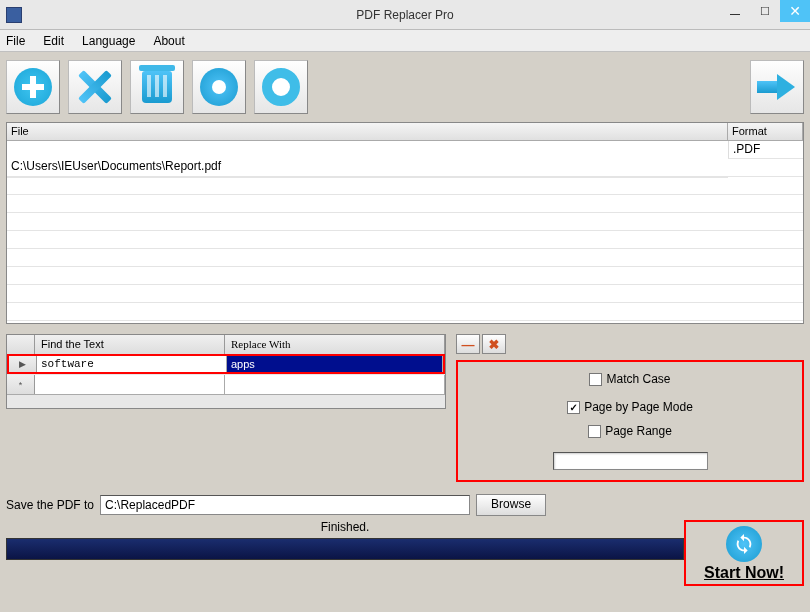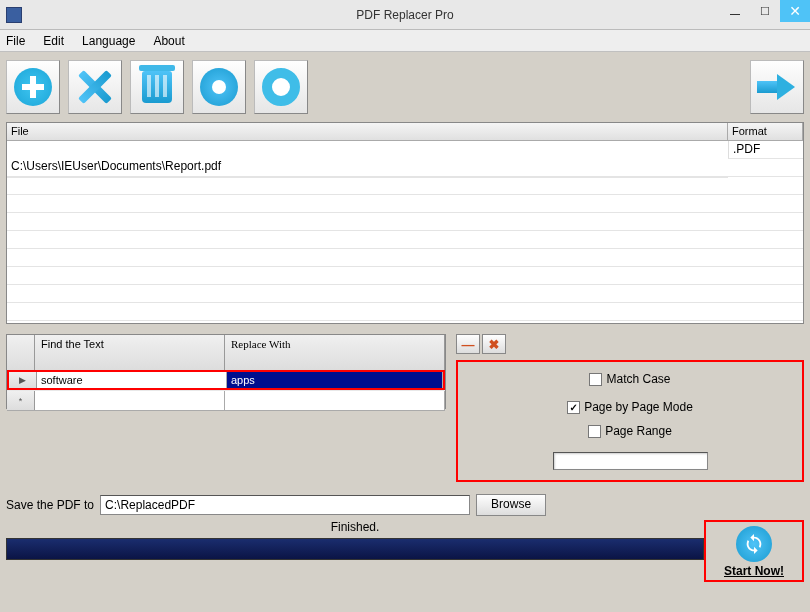--- a/index.html
+++ b/index.html
@@ -99,29 +99,29 @@
   .fl-h{border-right:1px solid #aaa;padding:2px 4px;font-size:11px;}
   .fl-h-file{flex:1;}
   .fl-h-format{width:75px;}
   .fl-row{display:flex;height:18px;}
   .fl-c-file{flex:1;padding:18px 4px;border-bottom:1px solid #e4e4e4;}
   .fl-c-format{width:75px;padding:1px 4px;border-left:1px solid #ddd;border-bottom:1px solid #e4e4e4;}
   .fl-stripe{height:18px;border-bottom:1px solid #e4e4e4;}
 
   .middle-section{display:flex;margin:10px 6px 0 6px;gap:10px;}
   .replace-grid{border:1px solid #888;background:#e8e8e8;width:440px;height:75px;}
-  .rg-header{display:flex;background:linear-gradient(#f0f0f0,#ddd);height:36px;border-bottom:1px solid #999;}
+  .rg-header{display:flex;background:linear-gradient(#f0f0f0,#ddd);height:20px;border-bottom:1px solid #999;}
   .rg-hcorner{width:28px;border-right:1px solid #999;background:linear-gradient(#f0f0f0,#ddd);}
   .rg-h{border-right:1px solid #999;padding:3px 6px;font-size:11px;}
   .rg-h-find{width:190px;}
   .rg-h-rep{flex:1;font-family:Liberation Serif, serif;}
   .rg-row{display:flex;height:20px;border-bottom:1px solid #aaa;}
   .rg-rh{width:28px;background:linear-gradient(#f0f0f0,#ddd);border-right:1px solid #999;display:flex;align-items:center;justify-content:center;font-size:9px;color:#555;}
   .rg-cell{padding:2px 4px;font-size:11px;border-right:1px solid #aaa;}
-  .rg-cell-find{width:190px;background:#fff;}
+  .rg-cell-find{width:190px;background:#fff;font-family:Liberation Mono, monospace;}
   .rg-cell-rep{flex:1;background:#000e8e;color:#fff;}
   .red-box{border:2px solid #ff0000;position:relative;top:-1px;}
   .rg-row2 .rg-cell{background:#fff;}
   
   .right-controls{flex:1;}
   .mini-toolbar{display:flex;gap:2px;margin-bottom:6px;}
   .mini-btn{width:24px;height:20px;background:linear-gradient(#fefefe,#ddd);border:1px solid #888;display:flex;align-items:center;justify-content:center;font-size:13px;}
   .mini-minus{color:#d05020;font-weight:bold;}
   .mini-x{color:#d05020;font-weight:bold;}
   .options-box{border:2px solid #ff0000;padding:10px 8px;background:#d4d0c8;}
@@ -136,21 +136,21 @@
   .save-input{flex:0 0 370px;height:20px;background:#fff;border:1px solid #888;border-top-color:#555;padding:2px 4px;}
   .browse-btn{height:22px;padding:2px 14px;background:linear-gradient(#fefefe,#ddd);border:1px solid #888;}
   
   .bottom-row{display:flex;margin:4px 6px 0 6px;align-items:flex-start;}
   .progress-wrap{flex:1;}
   .finished-label{text-align:center;margin-bottom:4px;}
   .progress-bar{height:22px;background:linear-gradient(#1a2d6e,#0b1445);border:1px solid #333;}
   .start-box{border:2px solid #ff0000;padding:4px 18px 2px 18px;display:flex;flex-direction:column;align-items:center;background:#d4d0c8;}
   .start-icon{width:36px;height:36px;border-radius:50%;background:radial-gradient(circle,#4fc3f7,#1a9bd0);position:relative;display:flex;align-items:center;justify-content:center;}
   .start-icon svg{width:22px;height:22px;}
-  .start-label{font-weight:bold;font-size:12px;margin-top:2px;text-decoration:underline;}
+  .start-label{font-weight:bold;font-size:16px;margin-top:2px;text-decoration:underline;}
 </style>
 </head>
 <body>
 
 <div class="titlebar">
   <div class="titlebar-icon"></div>
   <div class="titlebar-title">PDF Replacer Pro</div>
   <div class="window-controls">
     <div class="wc-btn wc-min"></div>
     <div class="wc-btn wc-max">☐</div>

